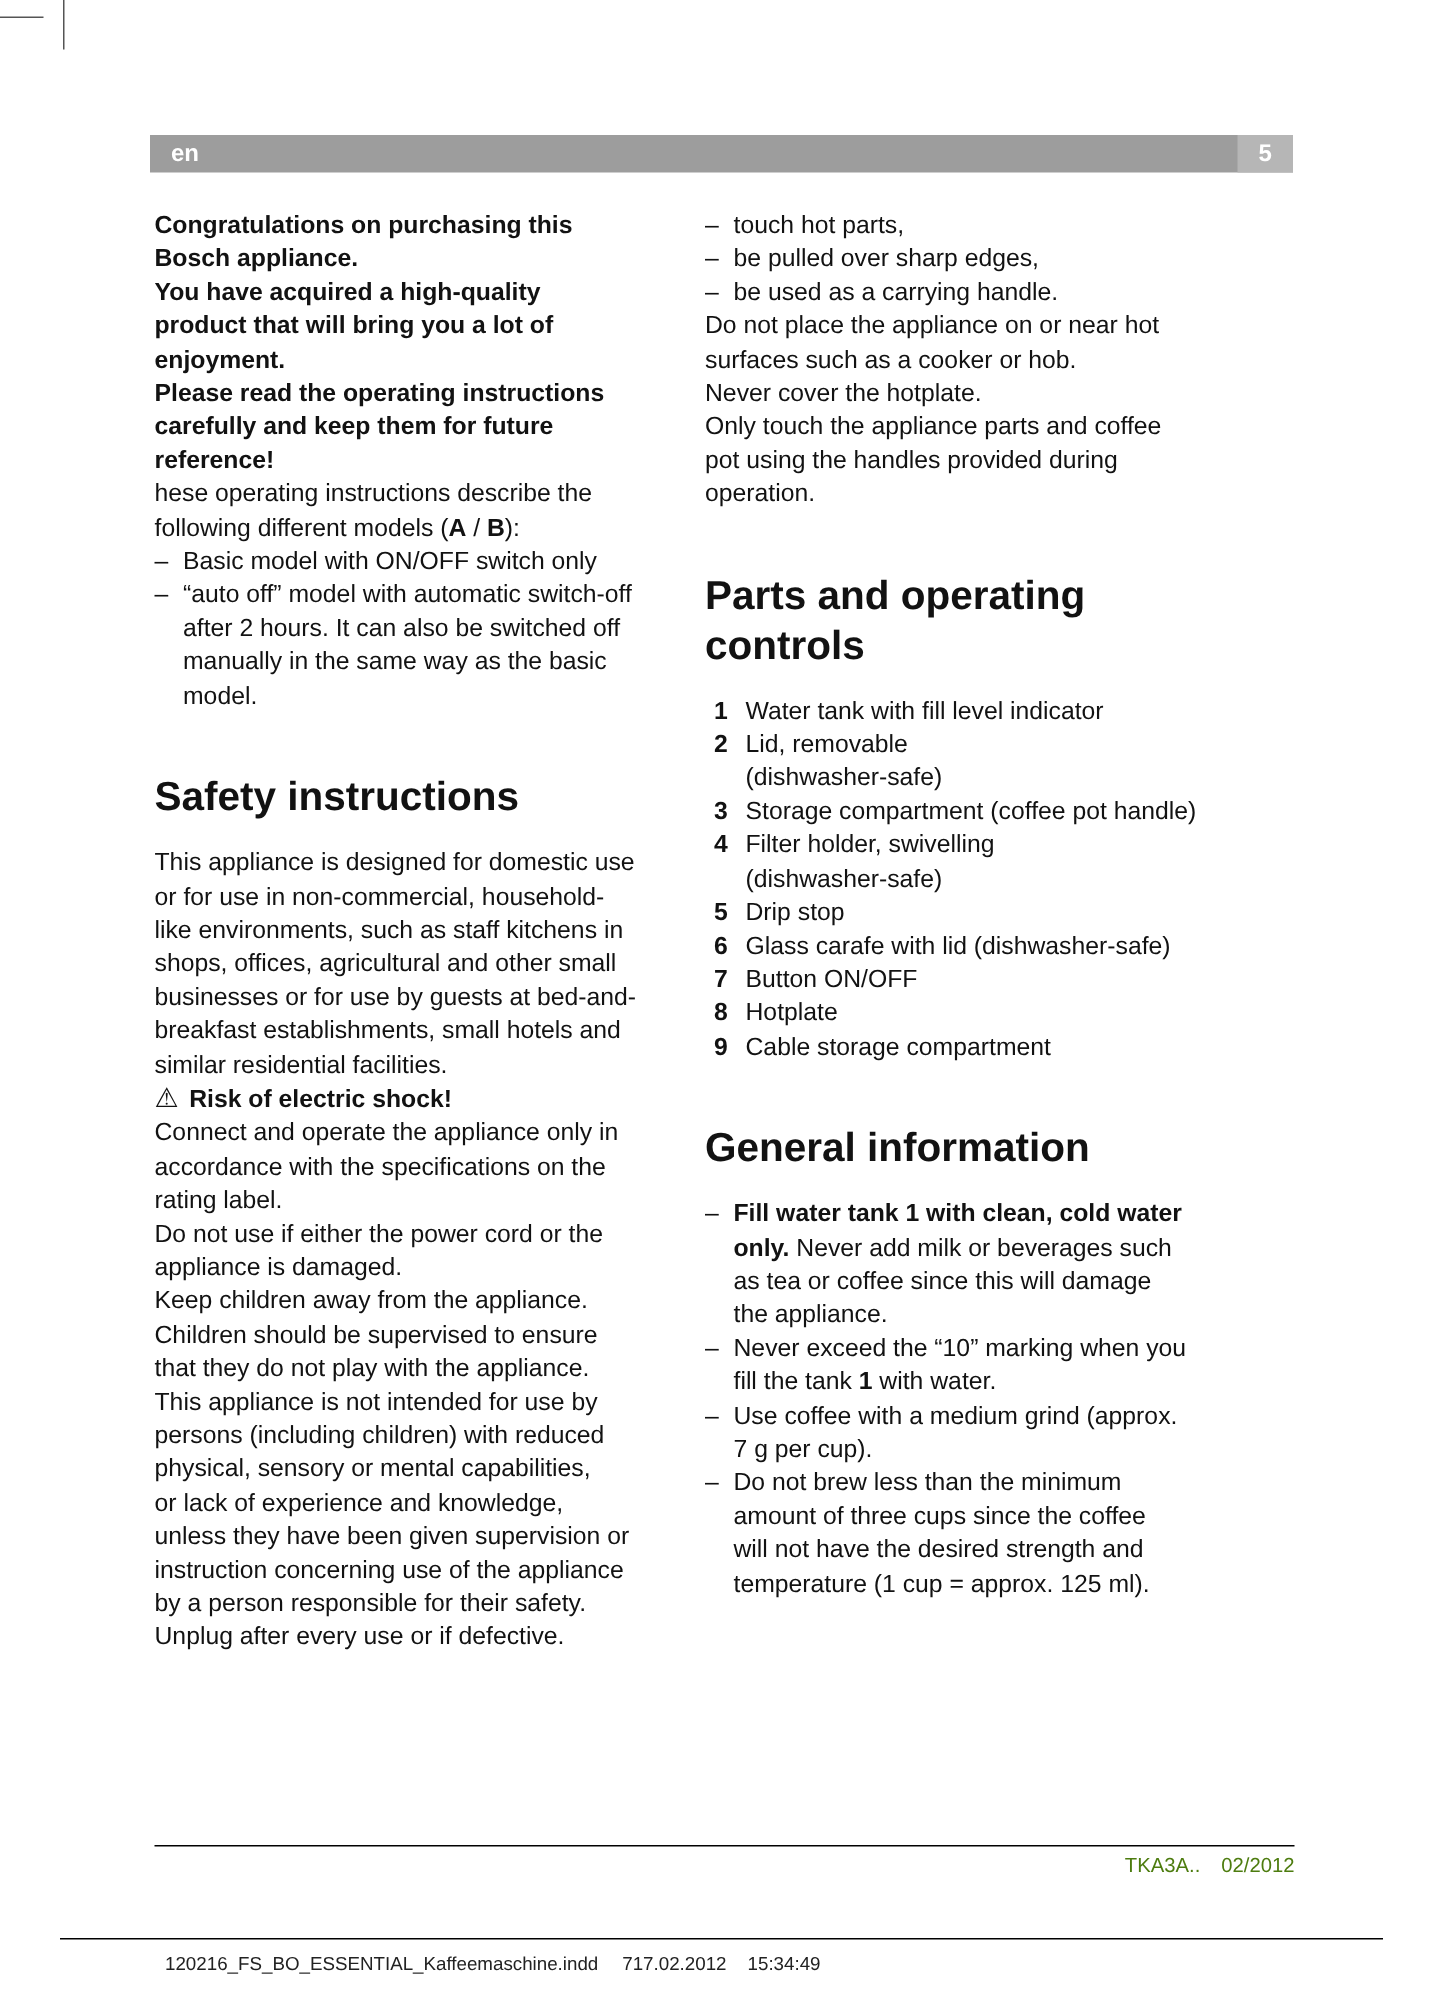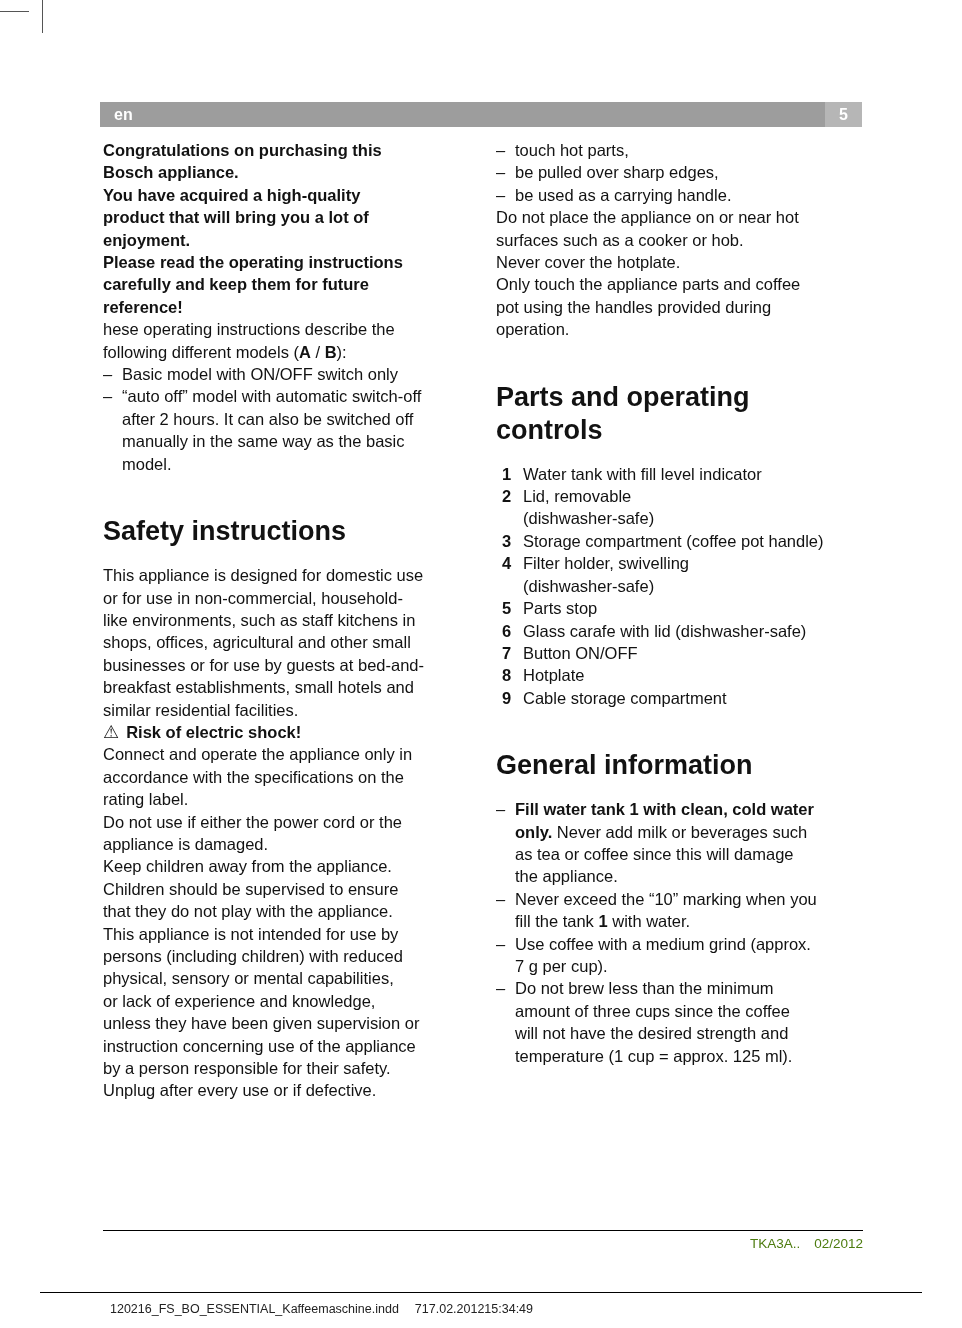--- a/index.html
+++ b/index.html
@@ -6,26 +6,26 @@
   body{width:962px;height:1328px;background:#ffffff;position:relative;overflow:hidden;
        font-family:"Liberation Sans",sans-serif;color:#121212;}
   .page{position:absolute;inset:0;}
   .pre{white-space:pre-line;}
   .b{font-weight:bold;}
 
   .crop-v{position:absolute;left:42px;top:0;width:1px;height:33px;background:#555;}
   .crop-h{position:absolute;left:0;top:11px;width:29px;height:1px;background:#555;}
 
   .topbar{position:absolute;left:100px;top:90px;width:762px;height:25px;background:#9d9d9d;
-          display:flex;align-items:center;color:#fff;margin-top:12px;}
+          display:flex;align-items:center;color:#fff;}
   .topbar .lang{flex:1;font-weight:bold;font-size:16px;padding-left:14px;}
   .topbar .pagebox{width:37px;height:25px;margin-left:2px;background:#b6b6b6;display:flex;
           align-items:center;justify-content:center;font-weight:bold;font-size:16px;}
 
-  .columns{position:absolute;left:103px;top:139px;width:760px;display:flex;gap:26px;}
+  .columns{position:absolute;left:103px;top:139px;width:760px;display:flex;}
   .col{width:367px;font-size:16.5px;line-height:22.4px;}
   .col p{margin:0;}
   .mb{margin-bottom:22px;}
 
   h1{font-size:27px;line-height:33px;font-weight:bold;margin:40px 0 16px 0;}
 
   ul.dash{list-style:none;margin:0;padding:0;}
   ul.dash li{display:flex;}
   .mk{flex:0 0 19px;}
   .txt{flex:1;}
@@ -37,21 +37,21 @@
   .warn-line{display:flex;align-items:baseline;}
   .warn-icon{font-size:18px;margin-right:7px;}
 
   .footnote{position:absolute;left:103px;top:1230px;width:760px;border-top:1.5px solid #000;
             text-align:right;font-size:13.5px;padding-top:5px;color:#4d7c0f;}
   .footnote .model{margin-right:14px;}
 
   .print-footer{position:absolute;left:40px;top:1292px;width:882px;border-top:1px solid #000;
             display:flex;justify-content:flex-start;font-size:12.5px;padding-top:9px;color:#222;}
   .pf-left{padding-left:70px;display:flex;gap:16px;}
-  .pf-right{padding-right:60px;display:flex;}
+  .pf-right{padding-right:60px;display:flex;gap:14px;}
 </style>
 </head>
 <body>
 
 <div class="page">
 
   <div class="crop-v"></div>
   <div class="crop-h"></div>
 
   <header class="topbar">
@@ -162,21 +162,21 @@
             <span class="num">3</span>
             <span class="txt pre">Storage compartment (coffee pot handle)</span>
           </li>
         <li>
             <span class="num">4</span>
             <span class="txt pre">Filter holder, swivelling
 (dishwasher-safe)</span>
           </li>
         <li>
             <span class="num">5</span>
-            <span class="txt pre">Parts stop</span>
+            <span class="txt pre">Drip stop</span>
           </li>
         <li>
             <span class="num">6</span>
             <span class="txt pre">Glass carafe with lid (dishwasher-safe)</span>
           </li>
         <li>
             <span class="num">7</span>
             <span class="txt pre">Button ON/OFF</span>
           </li>
         <li>

